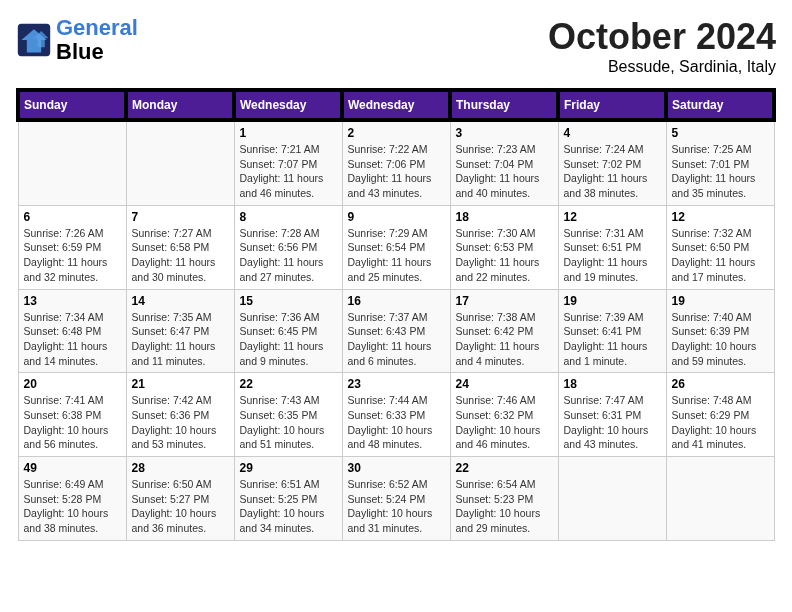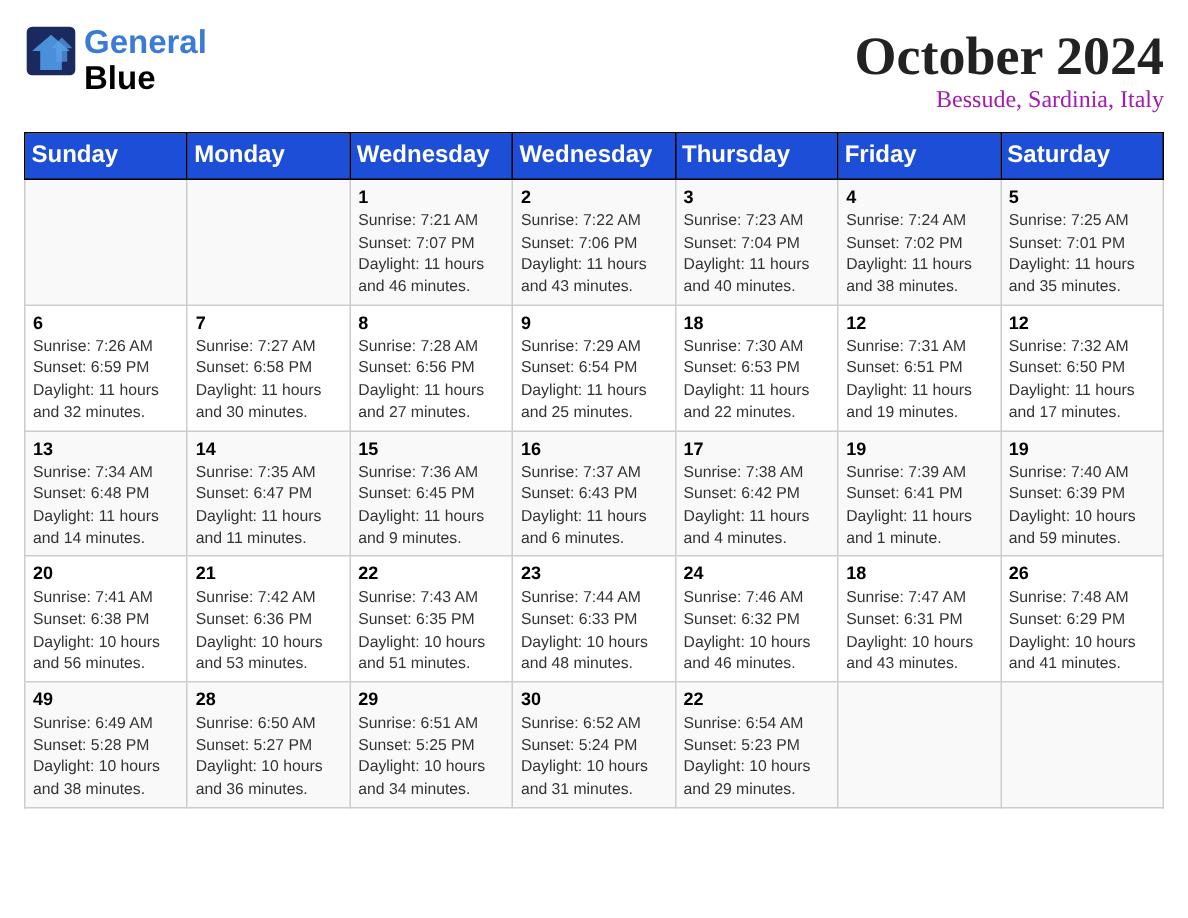--- a/index.html
+++ b/index.html
@@ -11,61 +11,61 @@
       padding: 16px;
     }
     .header {
       display: flex;
       justify-content: space-between;
       align-items: flex-start;
       margin-bottom: 12px;
     }
     .logo {
       display: flex;
+      align-items: center;
     }
     .logo-text {
       font-size: 22px;
       font-weight: bold;
       color: #1a1a2e;
       line-height: 1.1;
     }
     .logo-text span {
       color: #3a7bd5;
     }
     .logo-icon {
       width: 36px;
       height: 36px;
       margin-right: 4px;
     }
     .title-block {
       text-align: right;
-      font-family: Liberation Serif, serif;
     }
     .month-title {
       font-size: 36px;
       font-weight: bold;
       color: #222;
     }
     .location {
       font-size: 16px;
-      color: #a21caf;
+      color: #000000;
     }
     table {
       width: 100%;
       border-collapse: collapse;
       font-size: 11px;
     }
     thead tr th {
-      background-color: #1d4ed8;
+      background-color: #4c1d95;
       color: #fff;
       padding: 6px 4px;
       text-align: left;
-      font-size: 16px;
-      font-weight: bold;
-      border: 1px solid #000000;
+      font-size: 12px;
+      font-weight: bold;
+      border: 4px solid #000000;
     }
     tbody tr td {
       border: 1px solid #ccc;
       padding: 4px 5px;
       vertical-align: top;
       width: calc(100% / 7);
       height: 80px;
     }
     tbody tr:nth-child(odd) td {
       background-color: #f9f9f9;

